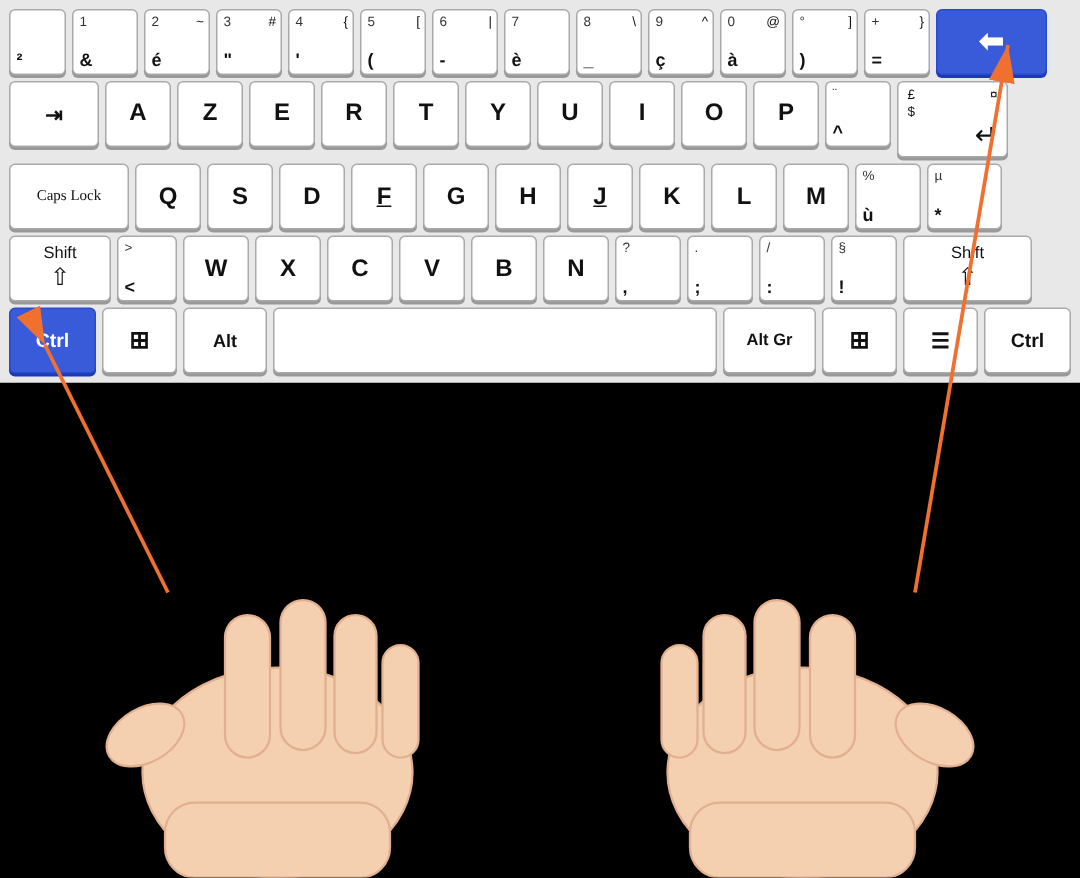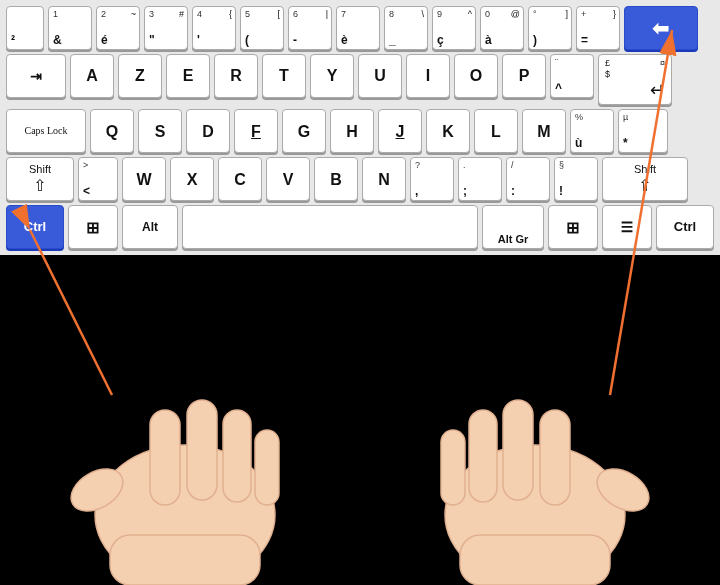--- a/index.html
+++ b/index.html
@@ -341,21 +341,21 @@
     <div class="key key-ctrl-left" style="min-width:58px;">
       <span class="main-char" style="color:#fff;font-size:13px;">Ctrl</span>
     </div>
     <div class="key key-win" style="min-width:50px;">
       <span class="main-char">⊞</span>
     </div>
     <div class="key key-alt" style="min-width:56px;">
       <span class="main-char" style="font-size:12px;">Alt</span>
     </div>
     <div class="key key-space" style="flex:1;"></div>
-    <div class="key key-altgr" style="min-width:62px;justify-content:flex-end;">
+    <div class="key key-altgr" style="min-width:62px;">
       <span class="main-char" style="font-size:11px;">Alt Gr</span>
     </div>
     <div class="key key-win" style="min-width:50px;">
       <span class="main-char">⊞</span>
     </div>
     <div class="key key-menu" style="min-width:50px;">
       <span class="main-char" style="font-size:14px;">☰</span>
     </div>
     <div class="key key-ctrl-right" style="min-width:58px;">
       <span class="main-char" style="font-size:13px;">Ctrl</span>

